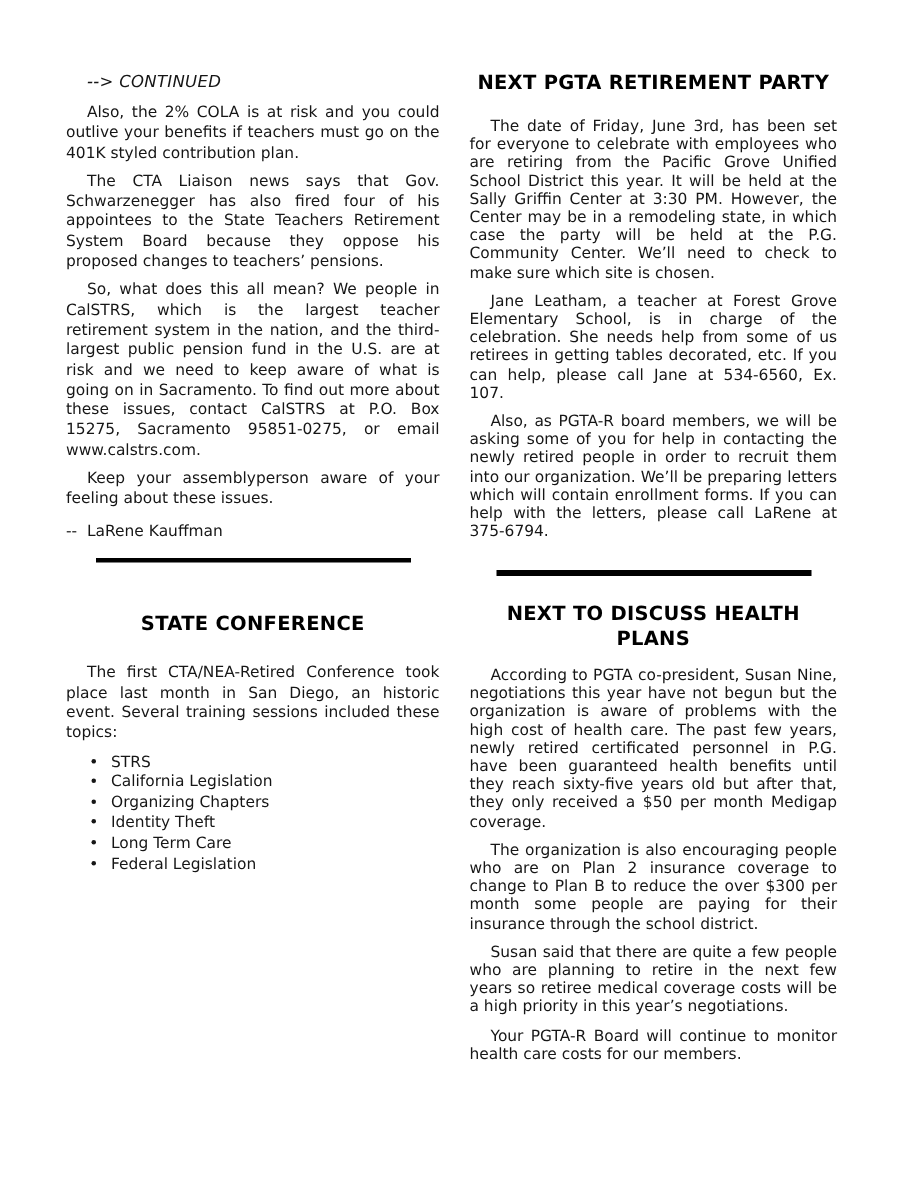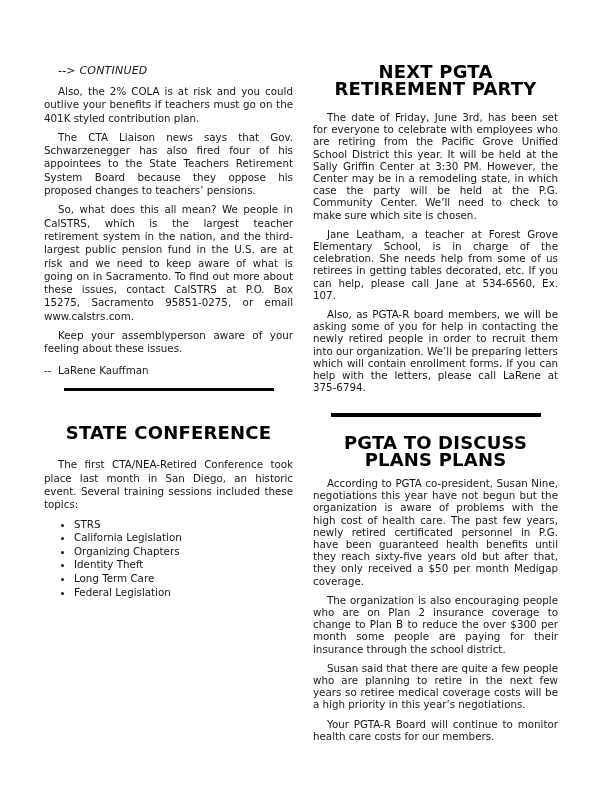--- a/index.html
+++ b/index.html
@@ -6,21 +6,21 @@
   .page {
     position: relative;
     width: 612px;
     height: 792px;
     margin: 0 auto;
     background: #ffffff;
     font-family: "DejaVu Sans", sans-serif;
     color: #161616;
     overflow: hidden;
   }
-  .col { position: absolute; top: 60px; }
+  .col { position: absolute; top: 44px; }
   .col-left  { left: 44px;  width: 249px; }
   .col-right { left: 313px; width: 245px; }
 
   .continued-marker {
     font-style: italic;
     font-size: 11px;
     padding-left: 14px;
     padding-top: 4px;
     margin-bottom: 8px;
     letter-spacing: 0.2px;
@@ -45,21 +45,21 @@
   }
   .divider {
     height: 3.5px;
     background: #000;
     width: 210px;
     margin: 0 auto 16px auto;
   }
   .col-right .divider { margin-top: 20px; margin-bottom: 17px; }
   .section-heading {
     font-weight: bold;
-    font-size: 18px;
+    font-size: 13px;
     line-height: 17px;
     text-align: center;
     color: #000;
     letter-spacing: 0.2px;
     margin: 0 0 14px 0;
   }
   .col-right .party-heading { margin: 3px 0 14px 0; }
   .col-right .health-heading { margin-bottom: 9px; }
   .conference-heading { margin-bottom: 17px; }
 
@@ -110,21 +110,21 @@
 
   <div class="col col-right">
     <h2 class="section-heading party-heading">NEXT PGTA RETIREMENT PARTY</h2>
 
     <p class="body-par">The date of Friday, June 3rd, has been set for everyone to celebrate with employees  who are retiring from the Pacific Grove Unified School District this year.  It will be  held at the Sally Griffin Center at 3:30 PM.  However, the Center may be in a remodeling state, in which case the party will be  held at the P.G. Community Center.  We’ll need to check to make sure which site is  chosen.</p>
     <p class="body-par">Jane Leatham, a teacher at Forest Grove Elementary School, is in charge of the celebration.  She needs help from some of us retirees in getting tables decorated, etc.  If you can help, please call  Jane at 534-6560, Ex. 107.</p>
     <p class="body-par">Also, as PGTA-R board members, we will be asking some of you for help in contacting the newly retired people in order to recruit them into our organization.  We’ll be preparing letters which will contain enrollment forms.  If you can help with the letters,  please call LaRene at 375-6794.</p>
 
     <div class="divider"></div>
 
-    <h2 class="section-heading health-heading">PGTA TO DISCUSS PLANS PLANS</h2>
+    <h2 class="section-heading health-heading">NEXT TO DISCUSS HEALTH PLANS</h2>
 
     <p class="body-par">According to PGTA co-president, Susan Nine, negotiations this year have not begun but the organization is aware of problems with the high cost of health care.  The past few  years, newly retired certificated personnel in P.G. have been guaranteed health benefits until they reach sixty-five years old but after that, they only received a $50 per month Medigap coverage.</p>
     <p class="body-par">The organization is also encouraging people who are on Plan 2 insurance coverage to change to Plan B to reduce the over $300 per month some people are paying for their insurance through the school district.</p>
     <p class="body-par">Susan said that there are quite a few people who are planning to retire in the next few  years so retiree medical coverage costs will be a high priority in this year’s negotiations.</p>
     <p class="body-par">Your PGTA-R Board will continue to monitor health care costs for our members.</p>
   </div>
 
 </div>
 
 </body></html>

